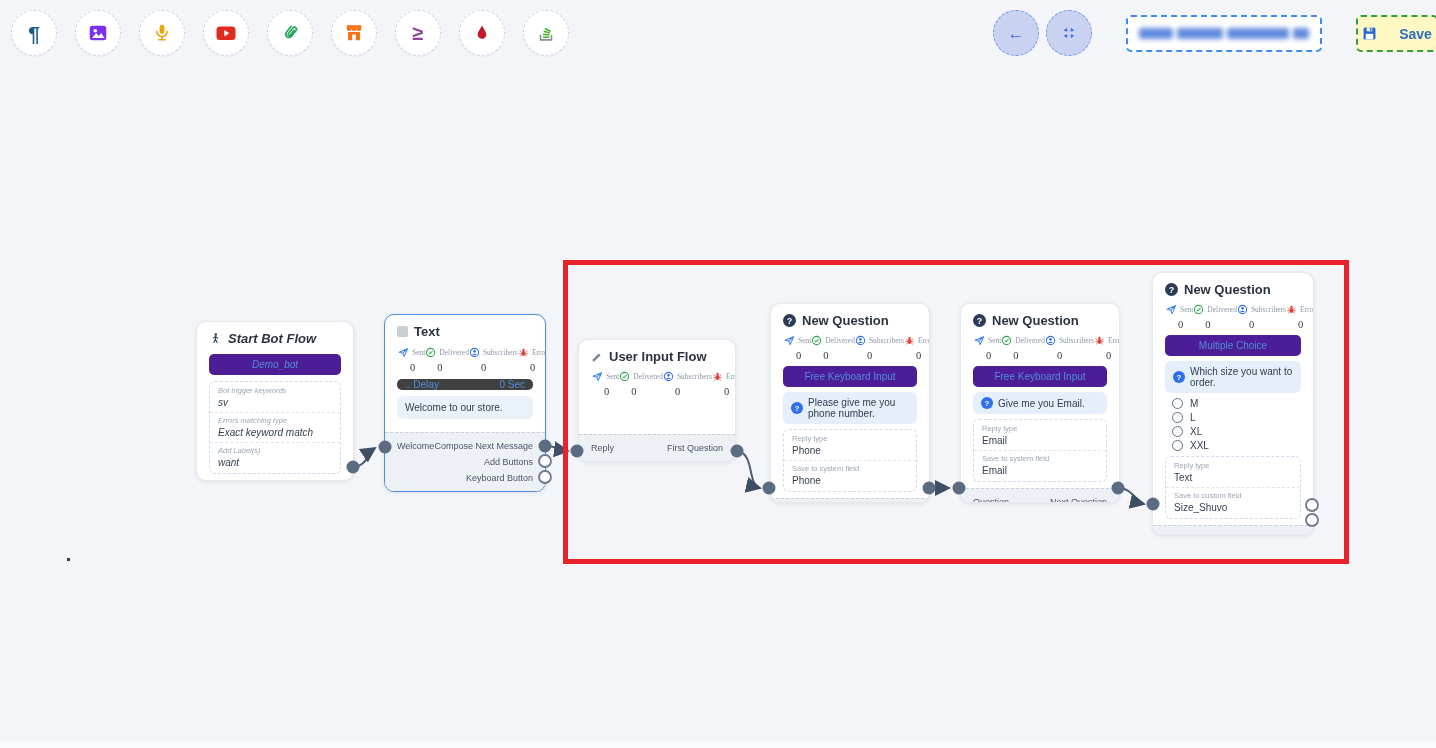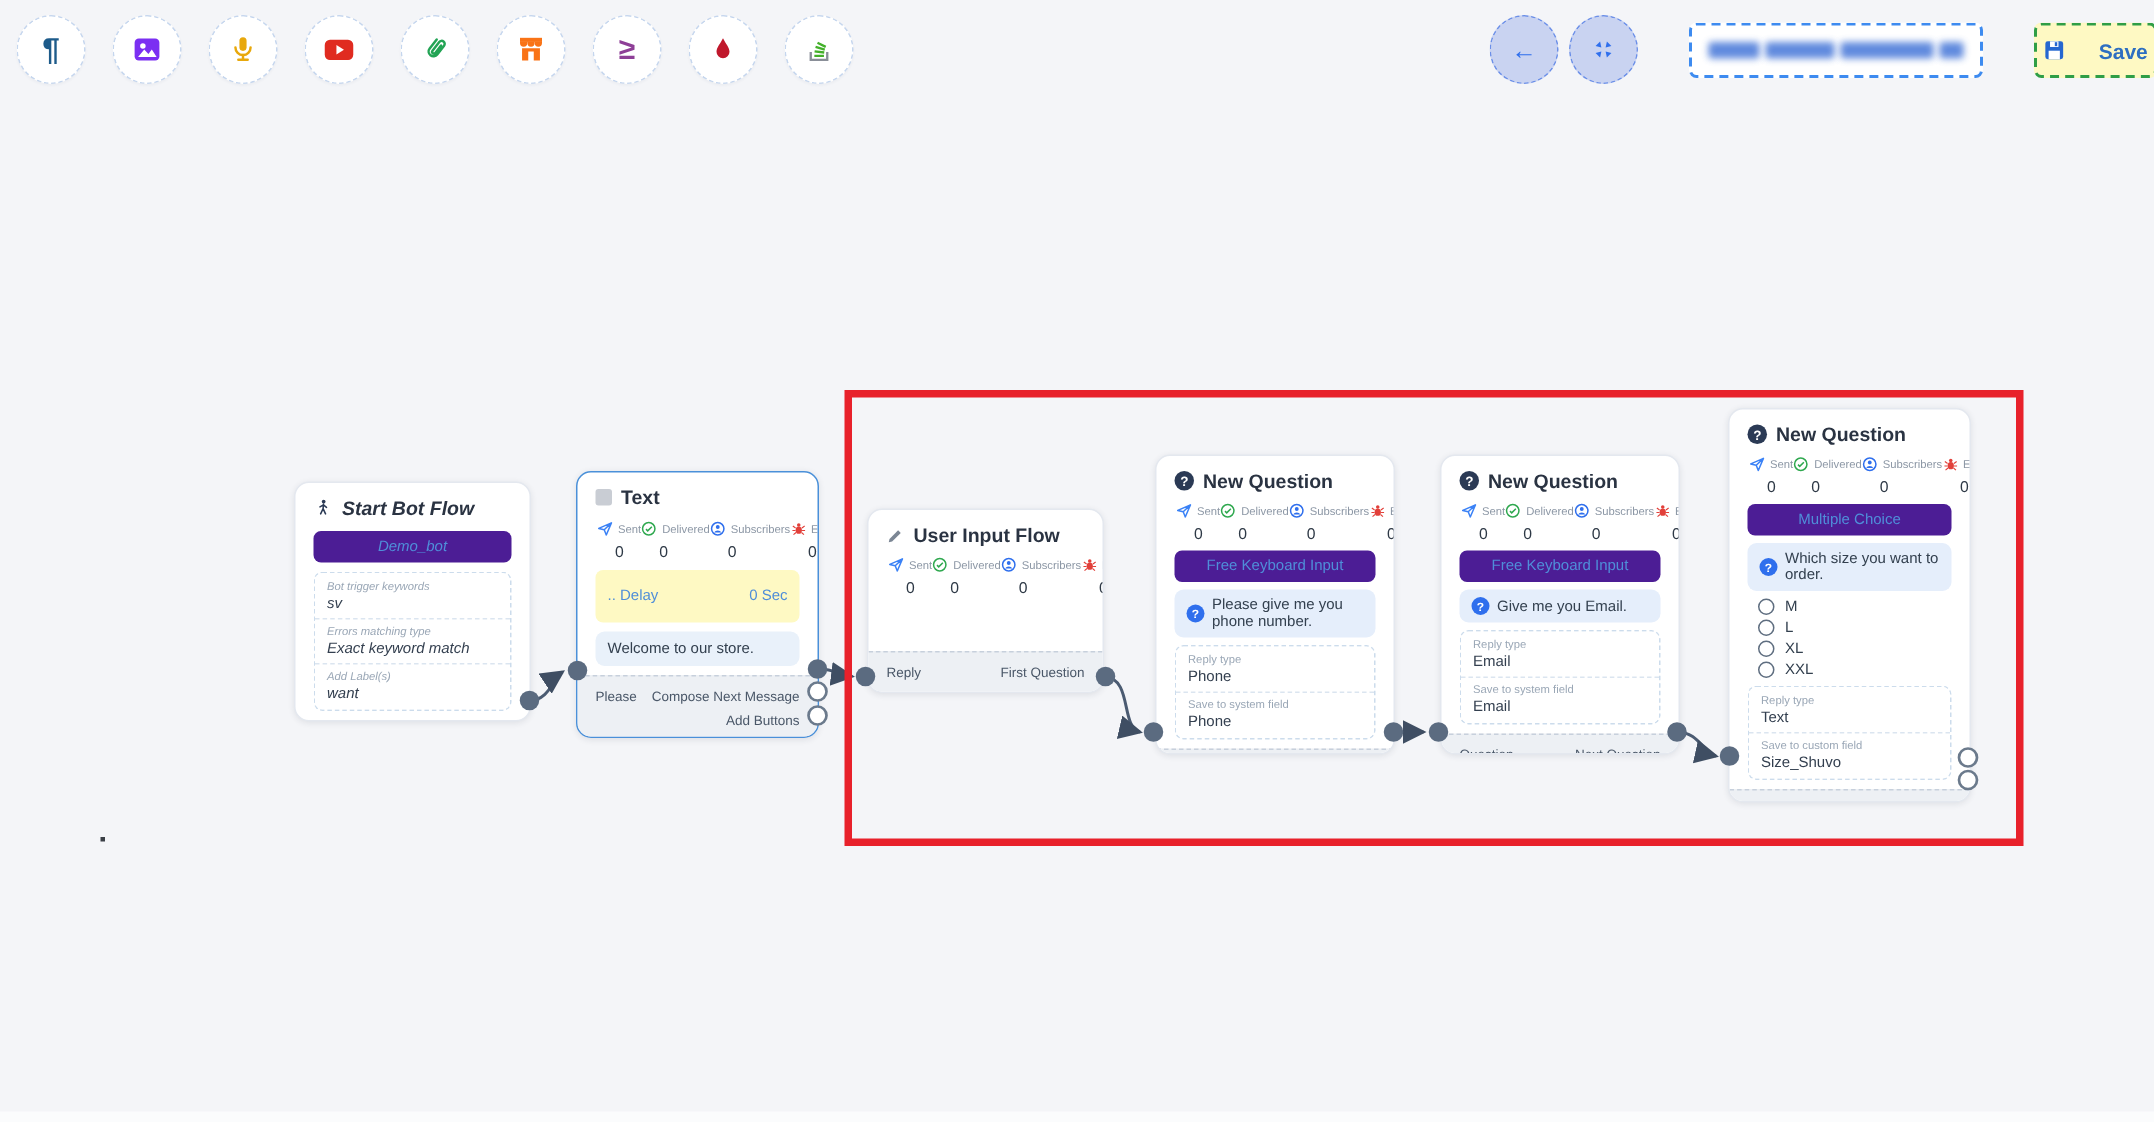--- a/index.html
+++ b/index.html
@@ -27,26 +27,26 @@
 
   
   .node { position:absolute; background:#fff; border:1px solid #e4e8ef; border-radius:10px;
     box-shadow:0 1px 4px rgba(30,40,60,.10); display:flex; flex-direction:column; overflow:hidden; color:#3d4a5c; }
   .node-body { padding:9px 12px 6px; display:flex; flex-direction:column; gap:6px; flex:1; }
   .ntitle { font-size:13px; font-weight:700; color:#2a3342; display:flex; align-items:center; gap:6px; margin-bottom:2px; }
   .q-ic { width:13px; height:13px; border-radius:50%; background:#2b3a55; color:#fff; font-size:9px; font-weight:700;
     display:inline-flex; align-items:center; justify-content:center; flex:none; }
   .sq-ic { width:11px; height:11px; background:#c9cdd4; border-radius:2px; display:inline-block; }
 
-  .stats { display:flex; justify-content:flex-start; padding:0 1px; }
+  .stats { display:flex; justify-content:flex-start; padding:0 1px;font-family:Liberation Serif, serif; }
   .stat-top { display:flex; align-items:center; gap:3px; font-size:7.5px; color:#8c97a5; white-space:nowrap; }
   .stat-val { font-size:10.5px; color:#2e3946; padding-left:12px; margin-top:4px; }
 
   .pill { background:#4c1d95; color:#4f8ed9; text-align:center; padding:5px 4px; border-radius:5px; font-size:10px; cursor:pointer; }
-  .delay { background:#fef9c3; color:#4f8ed9; display:flex; justify-content:space-between; padding:12px 8px; border-radius:5px; font-size:10px; cursor:pointer;align-items:flex-end; }
+  .delay { background:#404040; color:#4f8ed9; display:flex; justify-content:space-between; padding:0 8px; border-radius:5px; font-size:10px; cursor:pointer;align-items:flex-end; }
   .bubble { background:#e9f1fa; color:#33404f; padding:6px 8px; border-radius:6px; font-size:10px; }
   .qbubble { background:#e5eefb; color:#33404f; padding:5px 8px; border-radius:6px; font-size:10px;
     display:flex; align-items:center; gap:5px; }
   .qb-ic { width:12px; height:12px; border-radius:50%; background:#2f6fed; color:#fff; font-size:8px; font-weight:700;
     display:inline-flex; align-items:center; justify-content:center; flex:none; }
 
   .fieldsbox { border:1px dashed #ccdcec; border-radius:6px; padding:1px 0; }
   .field { padding:3px 8px 4px; }
   .field + .field { border-top:1px dashed #dbe5f0; }
   .flabel { font-size:7.5px; color:#9aa7b6; margin-bottom:2px; }
@@ -262,21 +262,21 @@
           </div>
         </div>
       <div class="delay">
         <span>.. Delay</span>
         <span>0 Sec</span>
       </div>
       <div class="bubble">Welcome to our store.</div>
     </div>
     <div class="node-footer">
       <div class="frow">
-        <span>Please</span>
+        <span>Welcome</span>
         <span>Compose Next Message</span>
       </div>
       <div class="frow right">
           <span>Add Buttons</span>
         </div>
       <div class="frow right">
           <span>Keyboard Button</span>
         </div>
     </div>
   </div>

